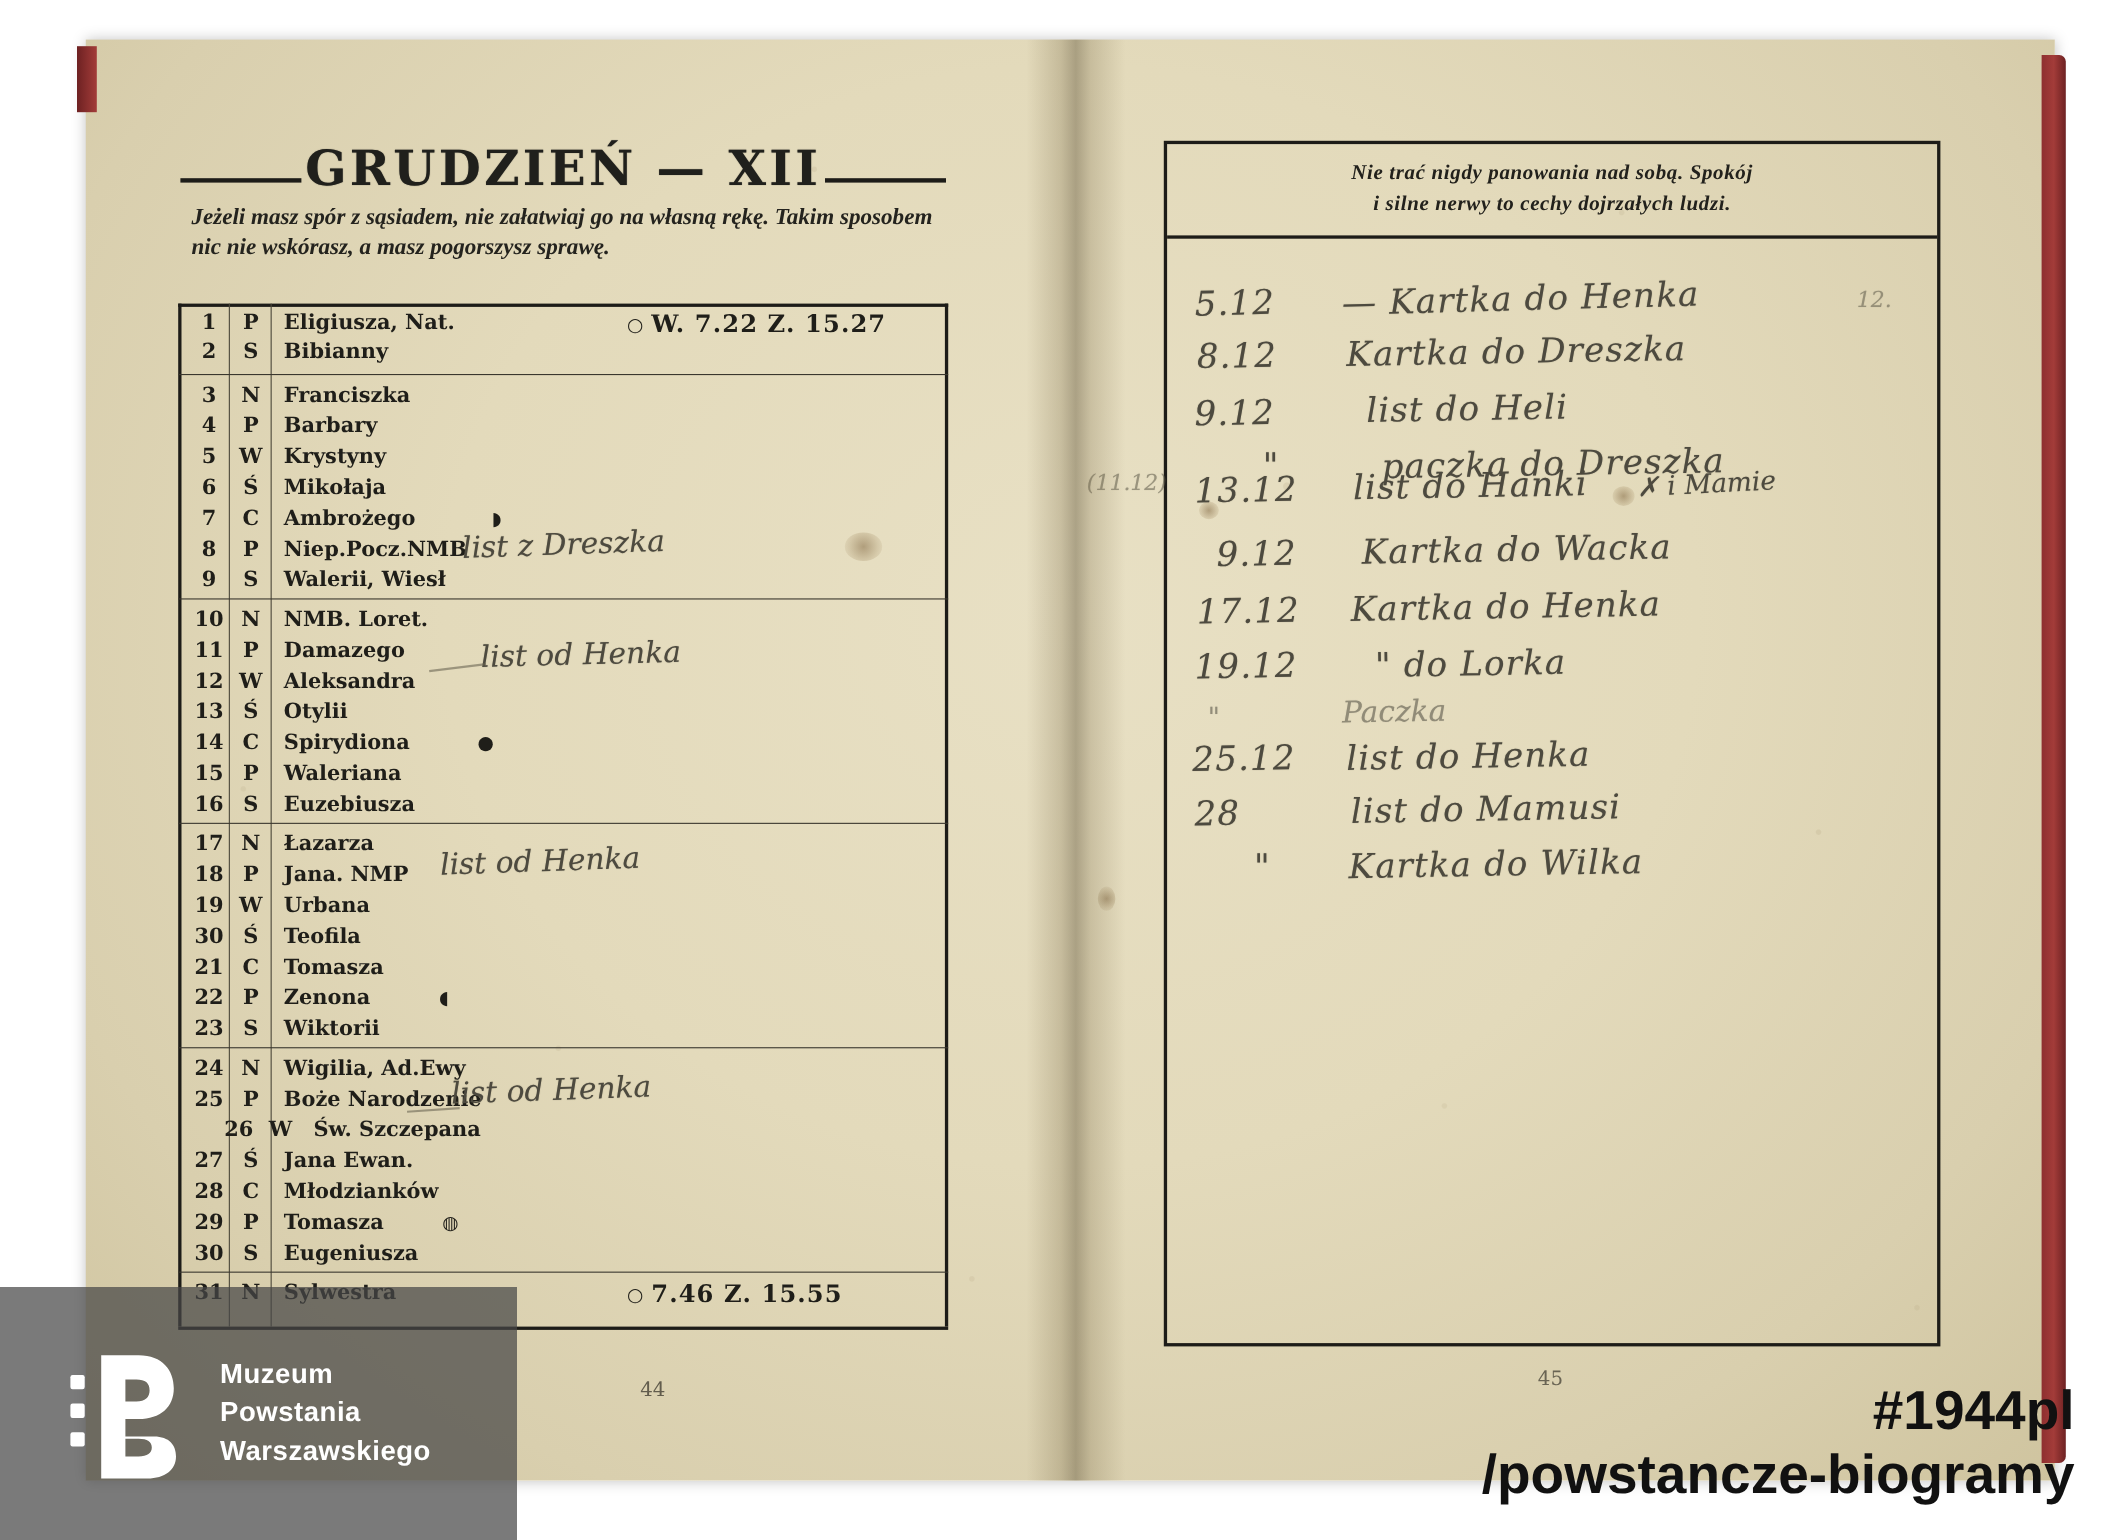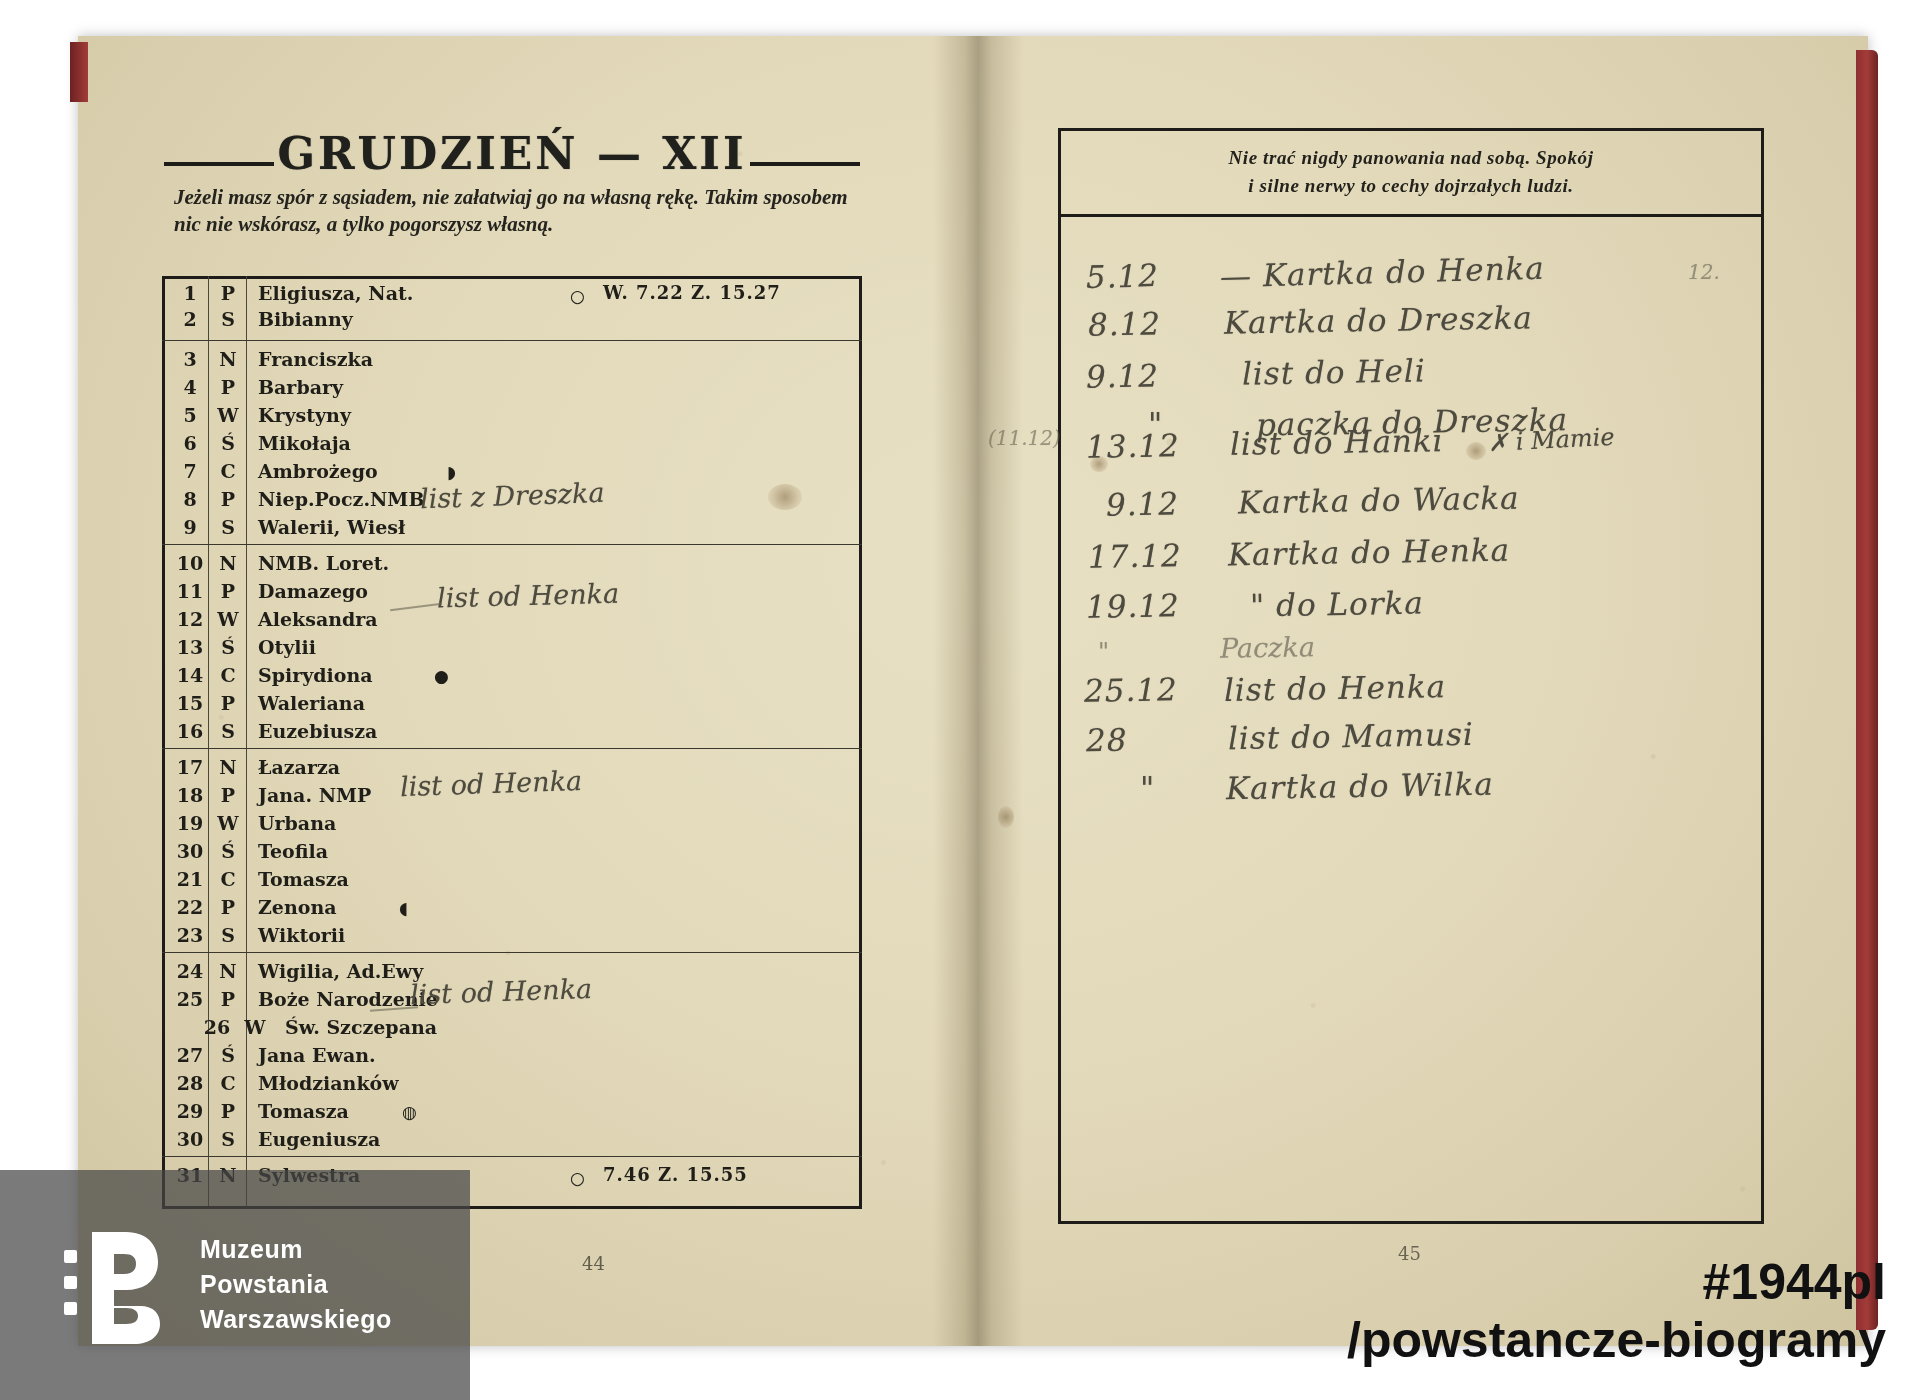--- a/index.html
+++ b/index.html
@@ -181,22 +181,22 @@
     width: 24px;
     text-align: center;
   }
   .d-name {
     position: absolute;
     left: 96px;
     white-space: nowrap;
   }
   .d-astro {
     position: absolute;
-    left: 441px;
-    font-size: 18px;
+    left: 430px;
+    font-size: 22px;
     letter-spacing: 1px;
     white-space: nowrap;
   }
   .moon {
     position: absolute;
     font-size: 17px;
   }
 
   .page-num-left {
     position: absolute;
@@ -340,21 +340,21 @@
     <div class="stain" style="left:1388px; top:406px; width:20px; height:18px;"></div>
     <div class="stain" style="left:920px; top:770px; width:16px; height:22px;"></div>
 
     <div class="left-page">
       <div class="cal-frame">
 
         <div class="title-rule-left"></div>
         <div class="title-rule-right"></div>
         <div class="month-title">GRUDZIEŃ — XII</div>
 
-        <div class="motto">Jeżeli masz spór z sąsiadem, nie załatwiaj go na własną rękę. Takim sposobem nic nie wskórasz, a tylko pogorszysz własną.</div>
+        <div class="motto">Jeżeli masz spór z sąsiadem, nie załatwiaj go na własną rękę. Takim sposobem nic nie wskórasz, a masz pogorszysz sprawę.</div>
 
         <div class="hr-thick" style="top:148px;"></div>
         <div class="hr-thick" style="top:1078px;"></div>
         <div class="side-rule" style="left:0; top:148px; height:930px;"></div>
         <div class="side-rule" style="left:697px; top:148px; height:930px;"></div>
         <div class="col-rule" style="left:46px; top:148px; height:930px;"></div>
         <div class="col-rule" style="left:84px; top:148px; height:930px;"></div>
 
         <div class="hr-thin" style="top:212px;"></div>
         <div class="hr-thin" style="top:416px;"></div>

